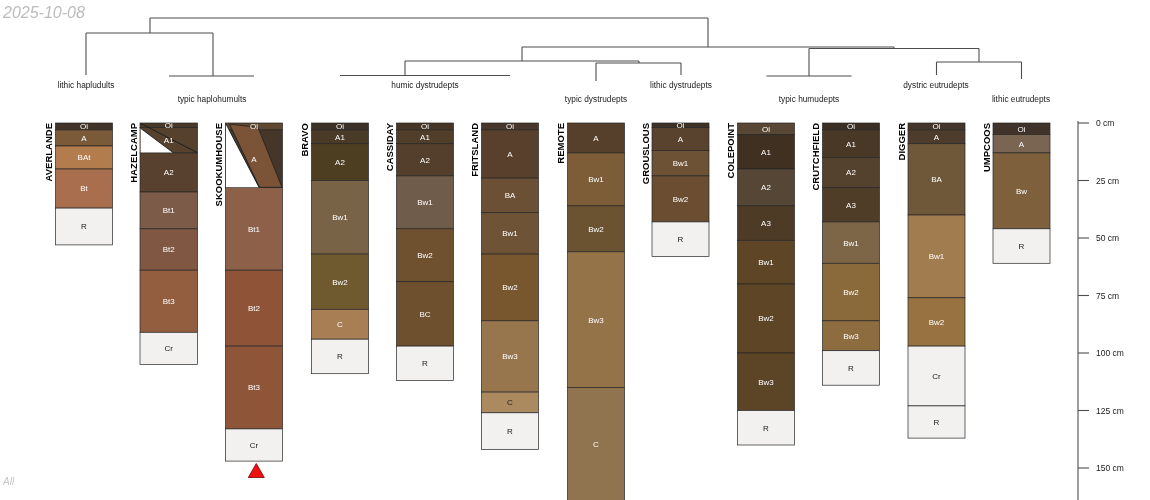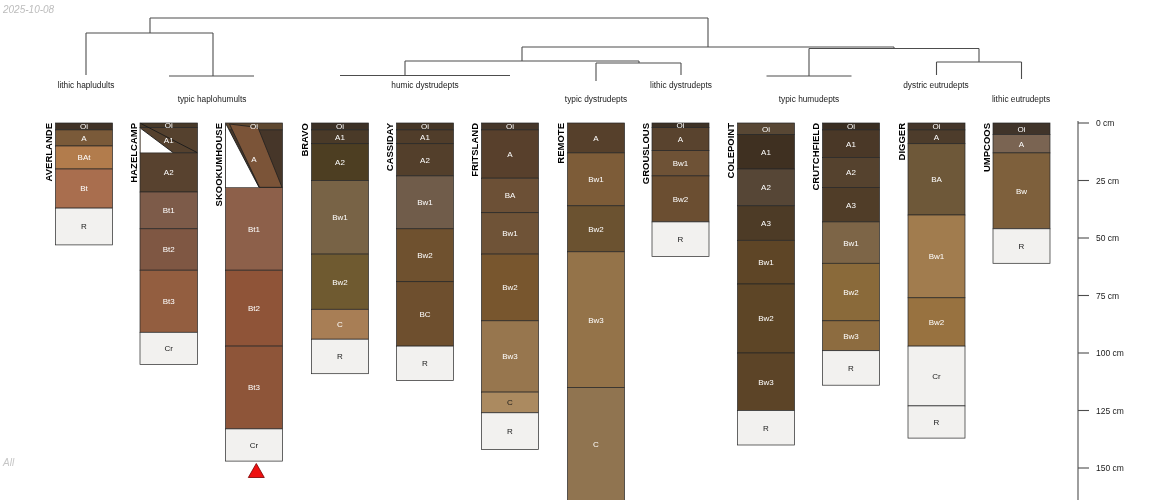--- a/index.html
+++ b/index.html
@@ -1,21 +1,21 @@
 <!DOCTYPE html>
 <html><head>
 <meta charset="utf-8">
 <style>
   html,body{margin:0;padding:0;background:#ffffff;}
   #canvas{position:relative;width:1150px;height:500px;background:#ffffff;overflow:hidden;
           font-family:"Liberation Sans","DejaVu Sans",sans-serif;}
   #fig{position:absolute;left:0;top:0;}
   .corner-note{position:absolute;font-style:italic;color:#bcbcbc;}
-  #date-note{left:3px;top:4px;font-size:10px;}
-  #footer-note{left:3px;top:457px;font-size:10px;color:#c6c6c6;}
+  #date-note{left:3px;top:4px;font-size:16px;}
+  #footer-note{left:3px;top:476px;font-size:10px;color:#c6c6c6;}
   text{font-family:"Liberation Sans","DejaVu Sans",sans-serif;}
 </style>
 </head>
 <body>
 
 <div id="canvas">
   <svg id="fig" width="1150" height="500" viewBox="0 0 1150 500">
       <g stroke="#4d4d4d" stroke-width="1.1" fill="none">
         <line x1="150" y1="18" x2="708" y2="18"></line>
         <line x1="150" y1="18" x2="150" y2="33"></line>

